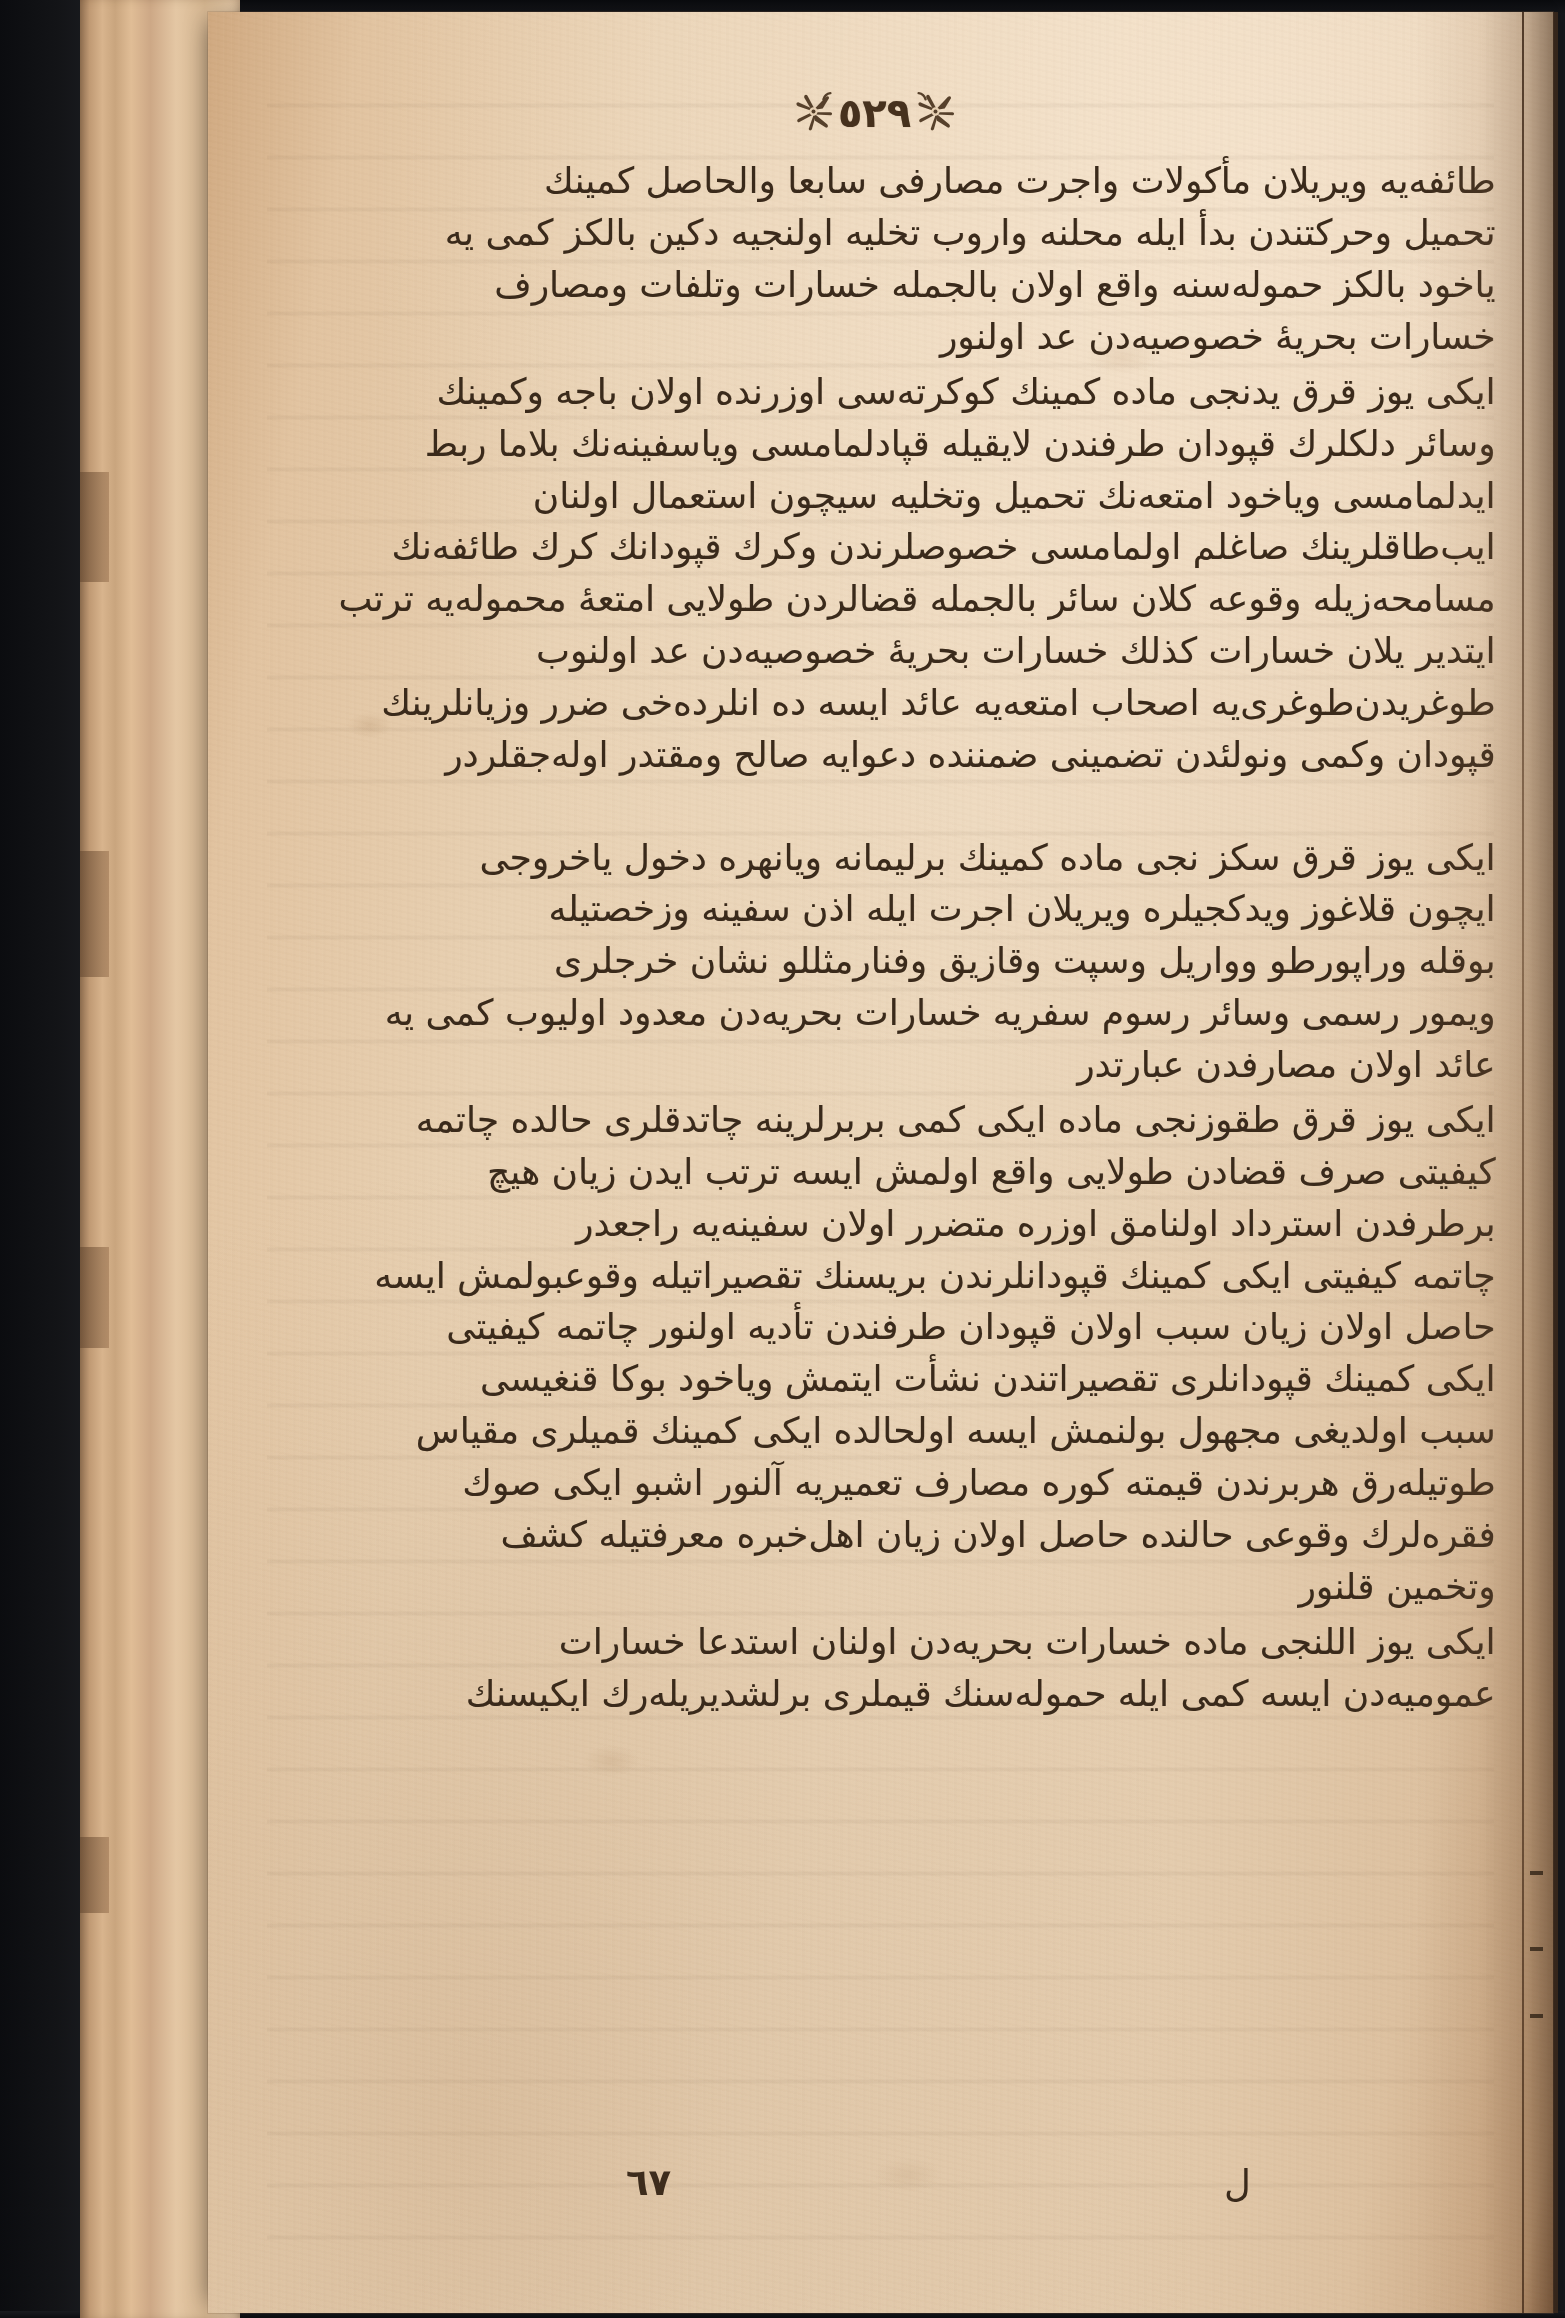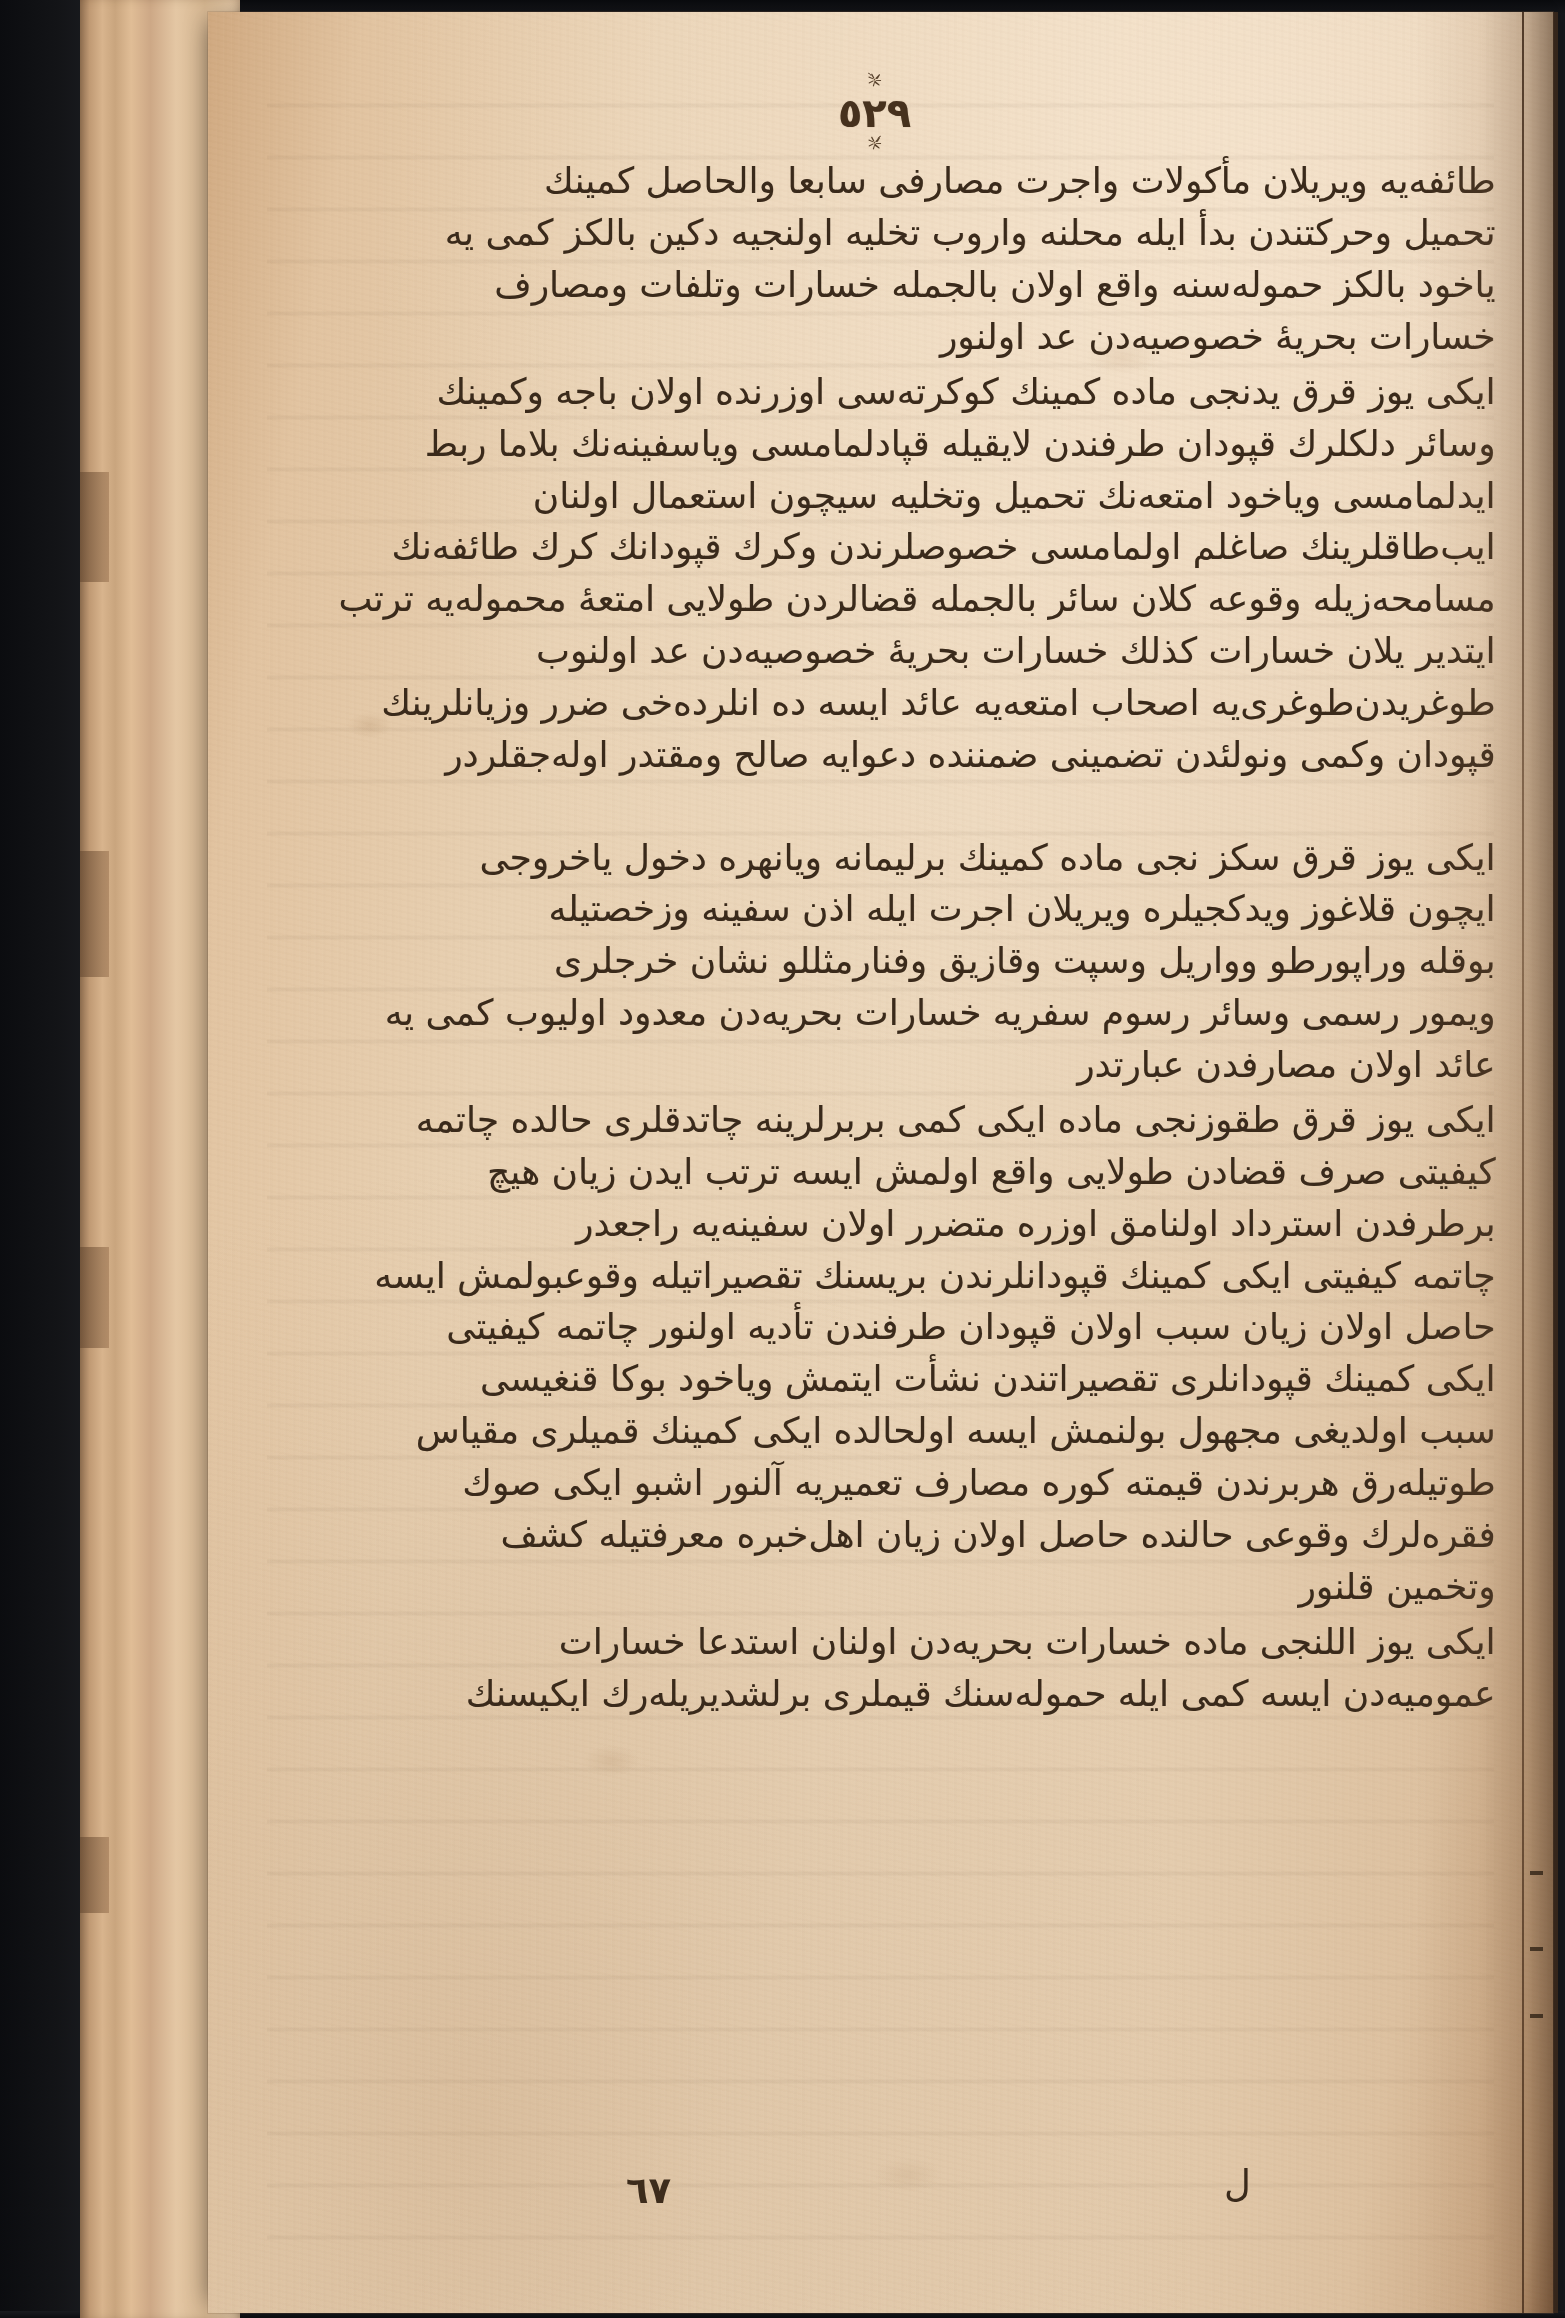--- a/index.html
+++ b/index.html
@@ -147,21 +147,20 @@
   }
 
   
   .runhead {
     display: flex;
     align-items: center;
     justify-content: center;
     height: 81px;
     margin-top: 15px;
     color: #4a351f;
-    flex-direction: column;
   }
   .ornament {
     width: 49px; height: 49px;
     display: block;
     opacity: .92;
   }
   .folio {
     font-family: "DejaVu Sans", "Liberation Sans", sans-serif;
     font-size: 40px;
     font-weight: 700;
@@ -201,21 +200,21 @@
     position: absolute;
     right: 253px;
     top: 1.7px;
     font-family: "DejaVu Sans", "Liberation Sans", sans-serif;
     font-size: 37px;
     color: #3a2a1b;
   }
   .signature {
     position: absolute;
     left: 381px;
-    top: 8px;
+    top: 0;
     font-family: "DejaVu Sans", "Liberation Sans", sans-serif;
     font-size: 37px;
     font-weight: 700;
     color: #3d2c1c;
     letter-spacing: 0.8px;
   }
 
   
   .showthrough {
     position: absolute;

